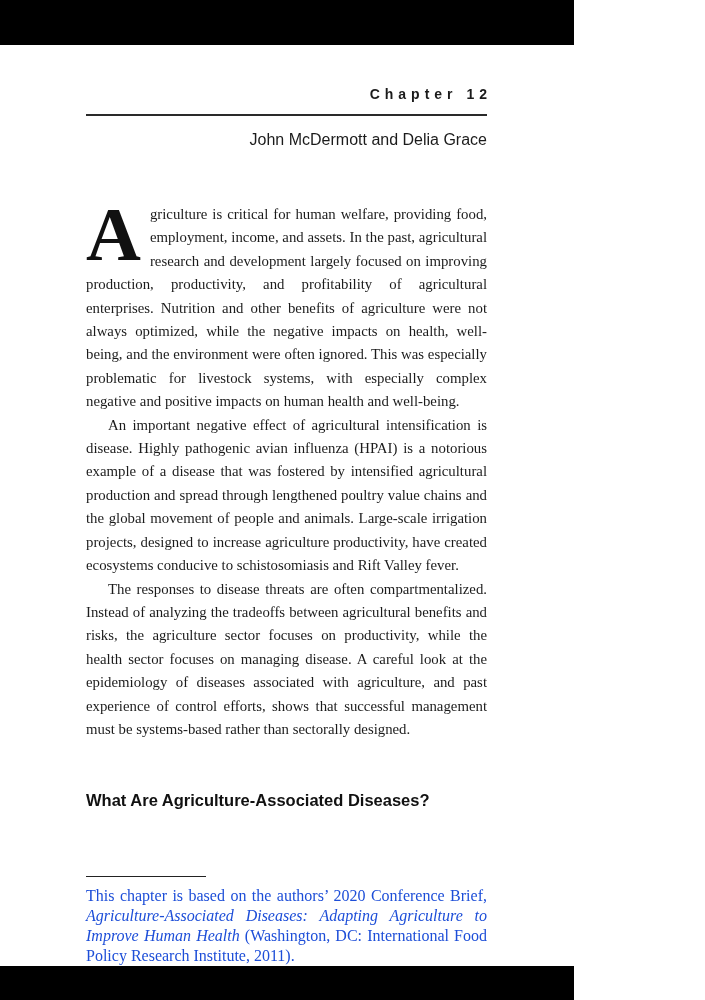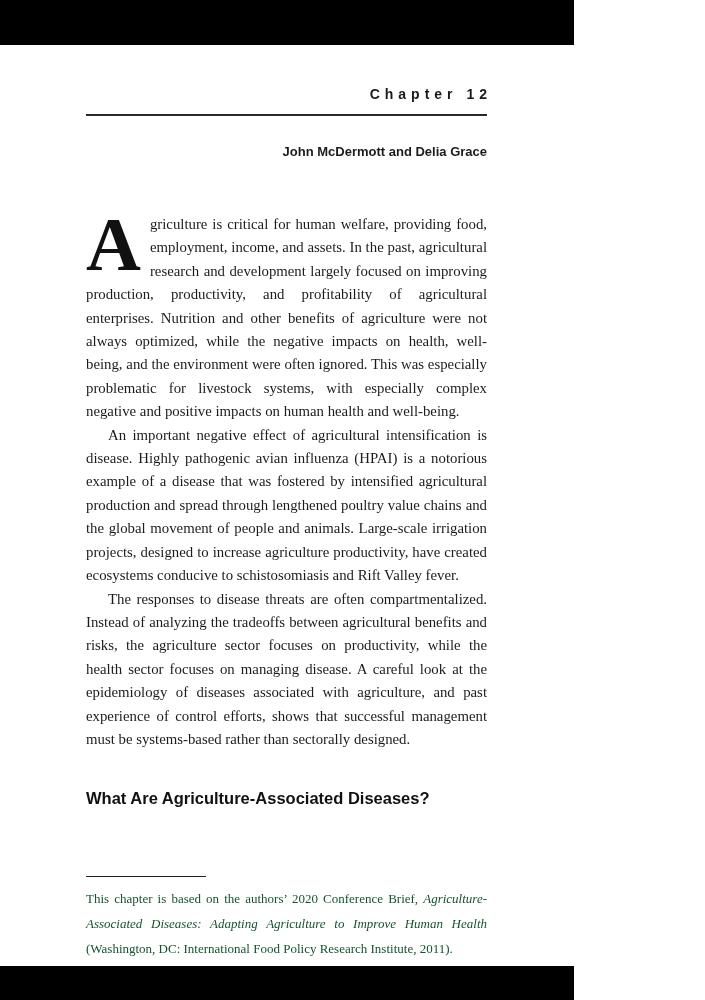--- a/index.html
+++ b/index.html
@@ -54,25 +54,25 @@
   }
 
   .title-rule {
     margin-top: 12px;
     border: none;
     border-top: 2px solid #2a2a2a;
     height: 0;
   }
 
   .authors {
-    margin-top: 28px;
+    margin-top: 15px;
     text-align: right;
     font-family: "Liberation Sans", "DejaVu Sans", sans-serif;
-    font-weight: bold;
-    font-size: 13px;
+    font-weight: normal;
+    font-size: 16px;
     color: #1b1b1b;
   }
 
   .body-text {
     margin-top: 54px;
     font-size: 14.8px;
     line-height: 23.4px;
     text-align: justify;
   }
   .body-text p {
@@ -87,21 +87,21 @@
     font-family: "Liberation Serif", "DejaVu Serif", serif;
     font-weight: bold;
     font-size: 76px;
     line-height: 58px;
     padding: 0;
     margin: 2px 9px -6px 0;
     color: #111111;
   }
 
   .section-heading {
-    margin-top: 36px;
+    margin-top: 48px;
     font-family: "Liberation Sans", "DejaVu Sans", sans-serif;
     font-weight: bold;
     font-size: 16.5px;
     color: #111111;
   }
   .after-heading {
     margin-top: 6px;
   }
 
   .footnote {
@@ -110,24 +110,24 @@
     right: 87px;
     top: 876px;
   }
   .footnote-rule {
     width: 120px;
     border: none;
     border-top: 1.5px solid #222222;
     margin: 0 0 9px 0;
   }
   .footnote-text {
-    font-size: 13px;
-    line-height: 25px;
+    font-size: 16px;
+    line-height: 20px;
     text-align: justify;
-    color: #14532d;
+    color: #1d4ed8;
   }
   .footnote-text em {
     font-style: italic;
   }
 </style>
 </head>
 <body>
 
 <div class="page">
 

